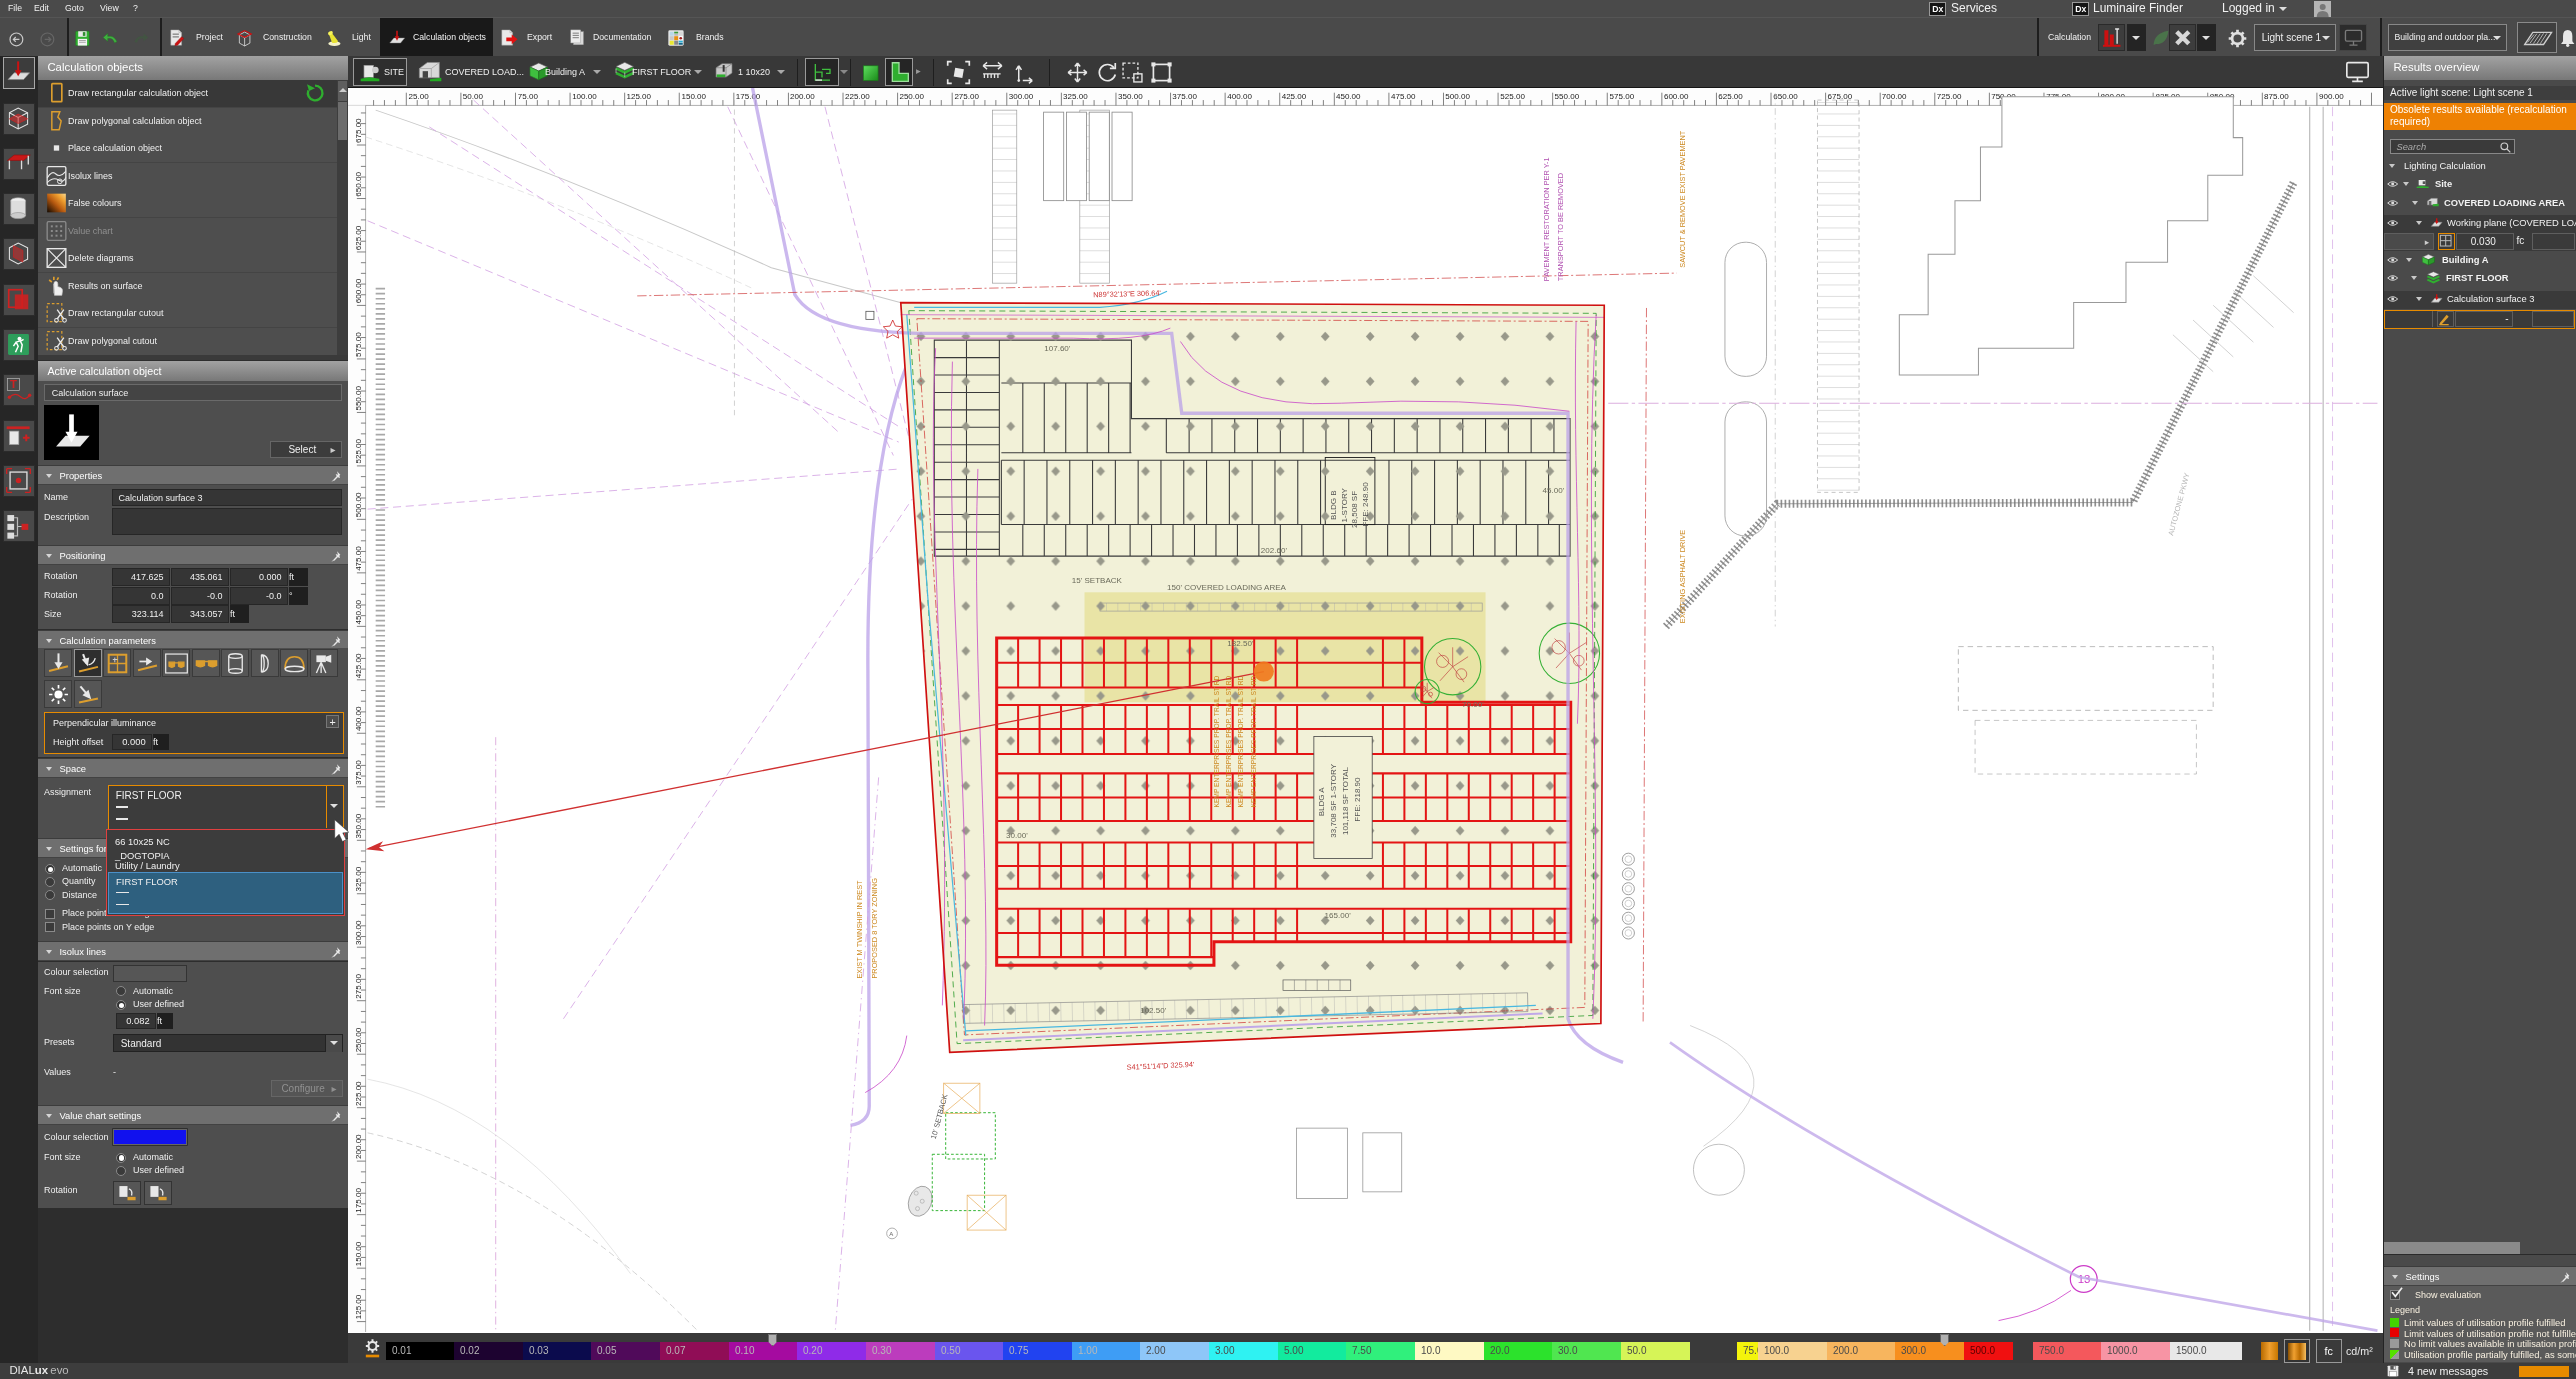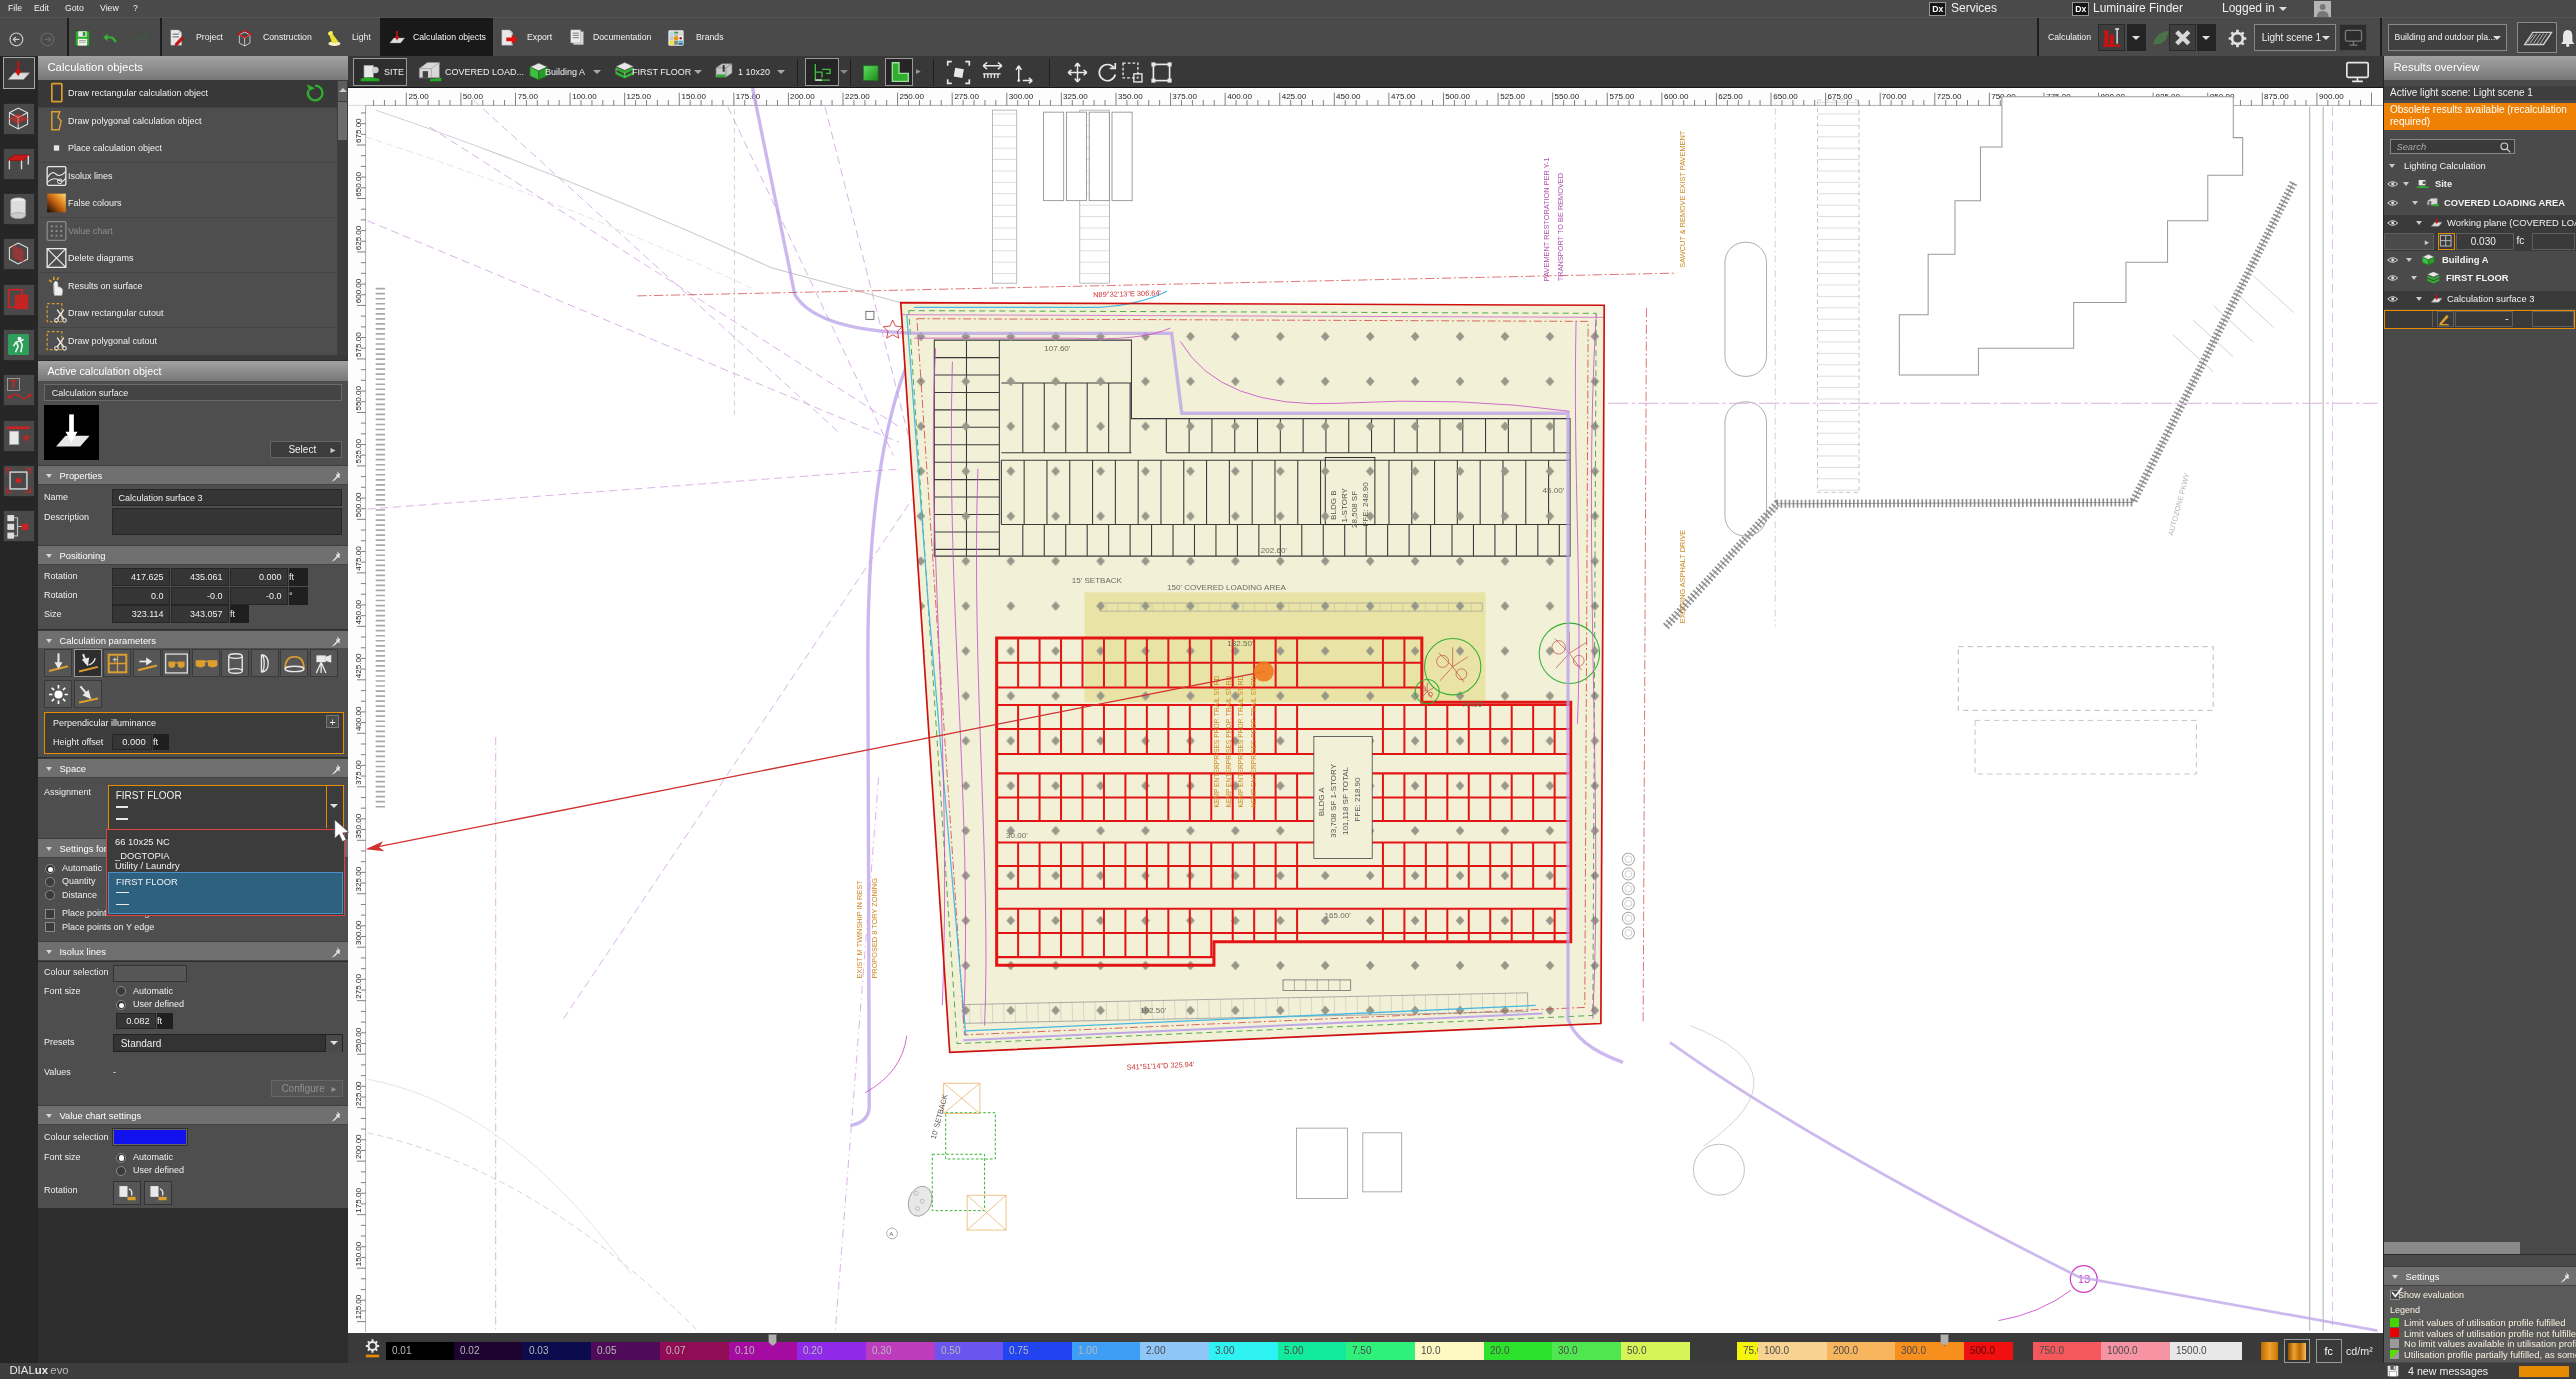--- a/index.html
+++ b/index.html
@@ -1196,21 +1196,21 @@
       <svg style="position:absolute;right:6.7px;top:4px;" width="10.7" height="12" viewBox="0 0 16 18">
         <path d="M9 2 L14 7 L12.5 8.5 L13.5 12 L10 11 L5 16 L3.5 14.5 L8.5 9.5 L7 6 L10.5 7 Z" fill="#e8e8e8"></path>
         <path d="M4 15 L2 17" stroke="#e8e8e8" stroke-width="1.5"></path>
       </svg>
     </div>
 <div class="abs" style="left:0;top:1230px;width:193px;height:76px;background:#5a5a5a;">
 <div class="chk" style="left:6px;top:4px;background:#444;"></div>
       <svg style="position:absolute;left:6px;top:1.3px;" width="13.4" height="12" viewBox="0 0 20 18">
         <path d="M3 8 L8 14 L18 1" fill="none" stroke="#f0f0f0" stroke-width="2.5"></path>
       </svg>
-      <div class="lab" style="left:14px;top:4px;color:#f8f0e0;">Show evaluation</div>
+      <div class="lab" style="left:31px;top:4px;color:#f8f0e0;">Show evaluation</div>
 <div class="lab" style="left:6px;top:19px;color:#f8f0e0;">Legend</div>
 <div class="abs" style="left:6px;top:32px;width:8.7px;height:8.7px;background:#44d400;"></div>
       <div class="lab" style="left:20px;top:31px;font-size:9.4px;color:#f8f0e0;">Limit values of utilisation profile fulfilled</div>
 <div class="abs" style="left:6px;top:42px;width:8.7px;height:8.7px;background:#e80000;"></div>
       <div class="lab" style="left:20px;top:42px;font-size:9.4px;color:#f8f0e0;">Limit values of utilisation profile not fulfilled</div>
 <div class="abs" style="left:6px;top:53px;width:8.7px;height:8.7px;background:#9a9a9a;"></div>
       <div class="lab" style="left:20px;top:52px;font-size:9.4px;color:#f8f0e0;">No limit values available in utilisation profile</div>
 <div class="abs" style="left:6px;top:64px;width:8.7px;height:8.7px;background:#9a9a9a;"></div>
       <div class="abs" style="left:6px;top:64px;width:8.7px;height:8.7px;background:linear-gradient(135deg,#55e000 50%,transparent 50%);"></div>
       <div class="lab" style="left:20px;top:63px;font-size:9.4px;color:#f8f0e0;">Utilisation profile partially fulfilled, as some lin</div>

